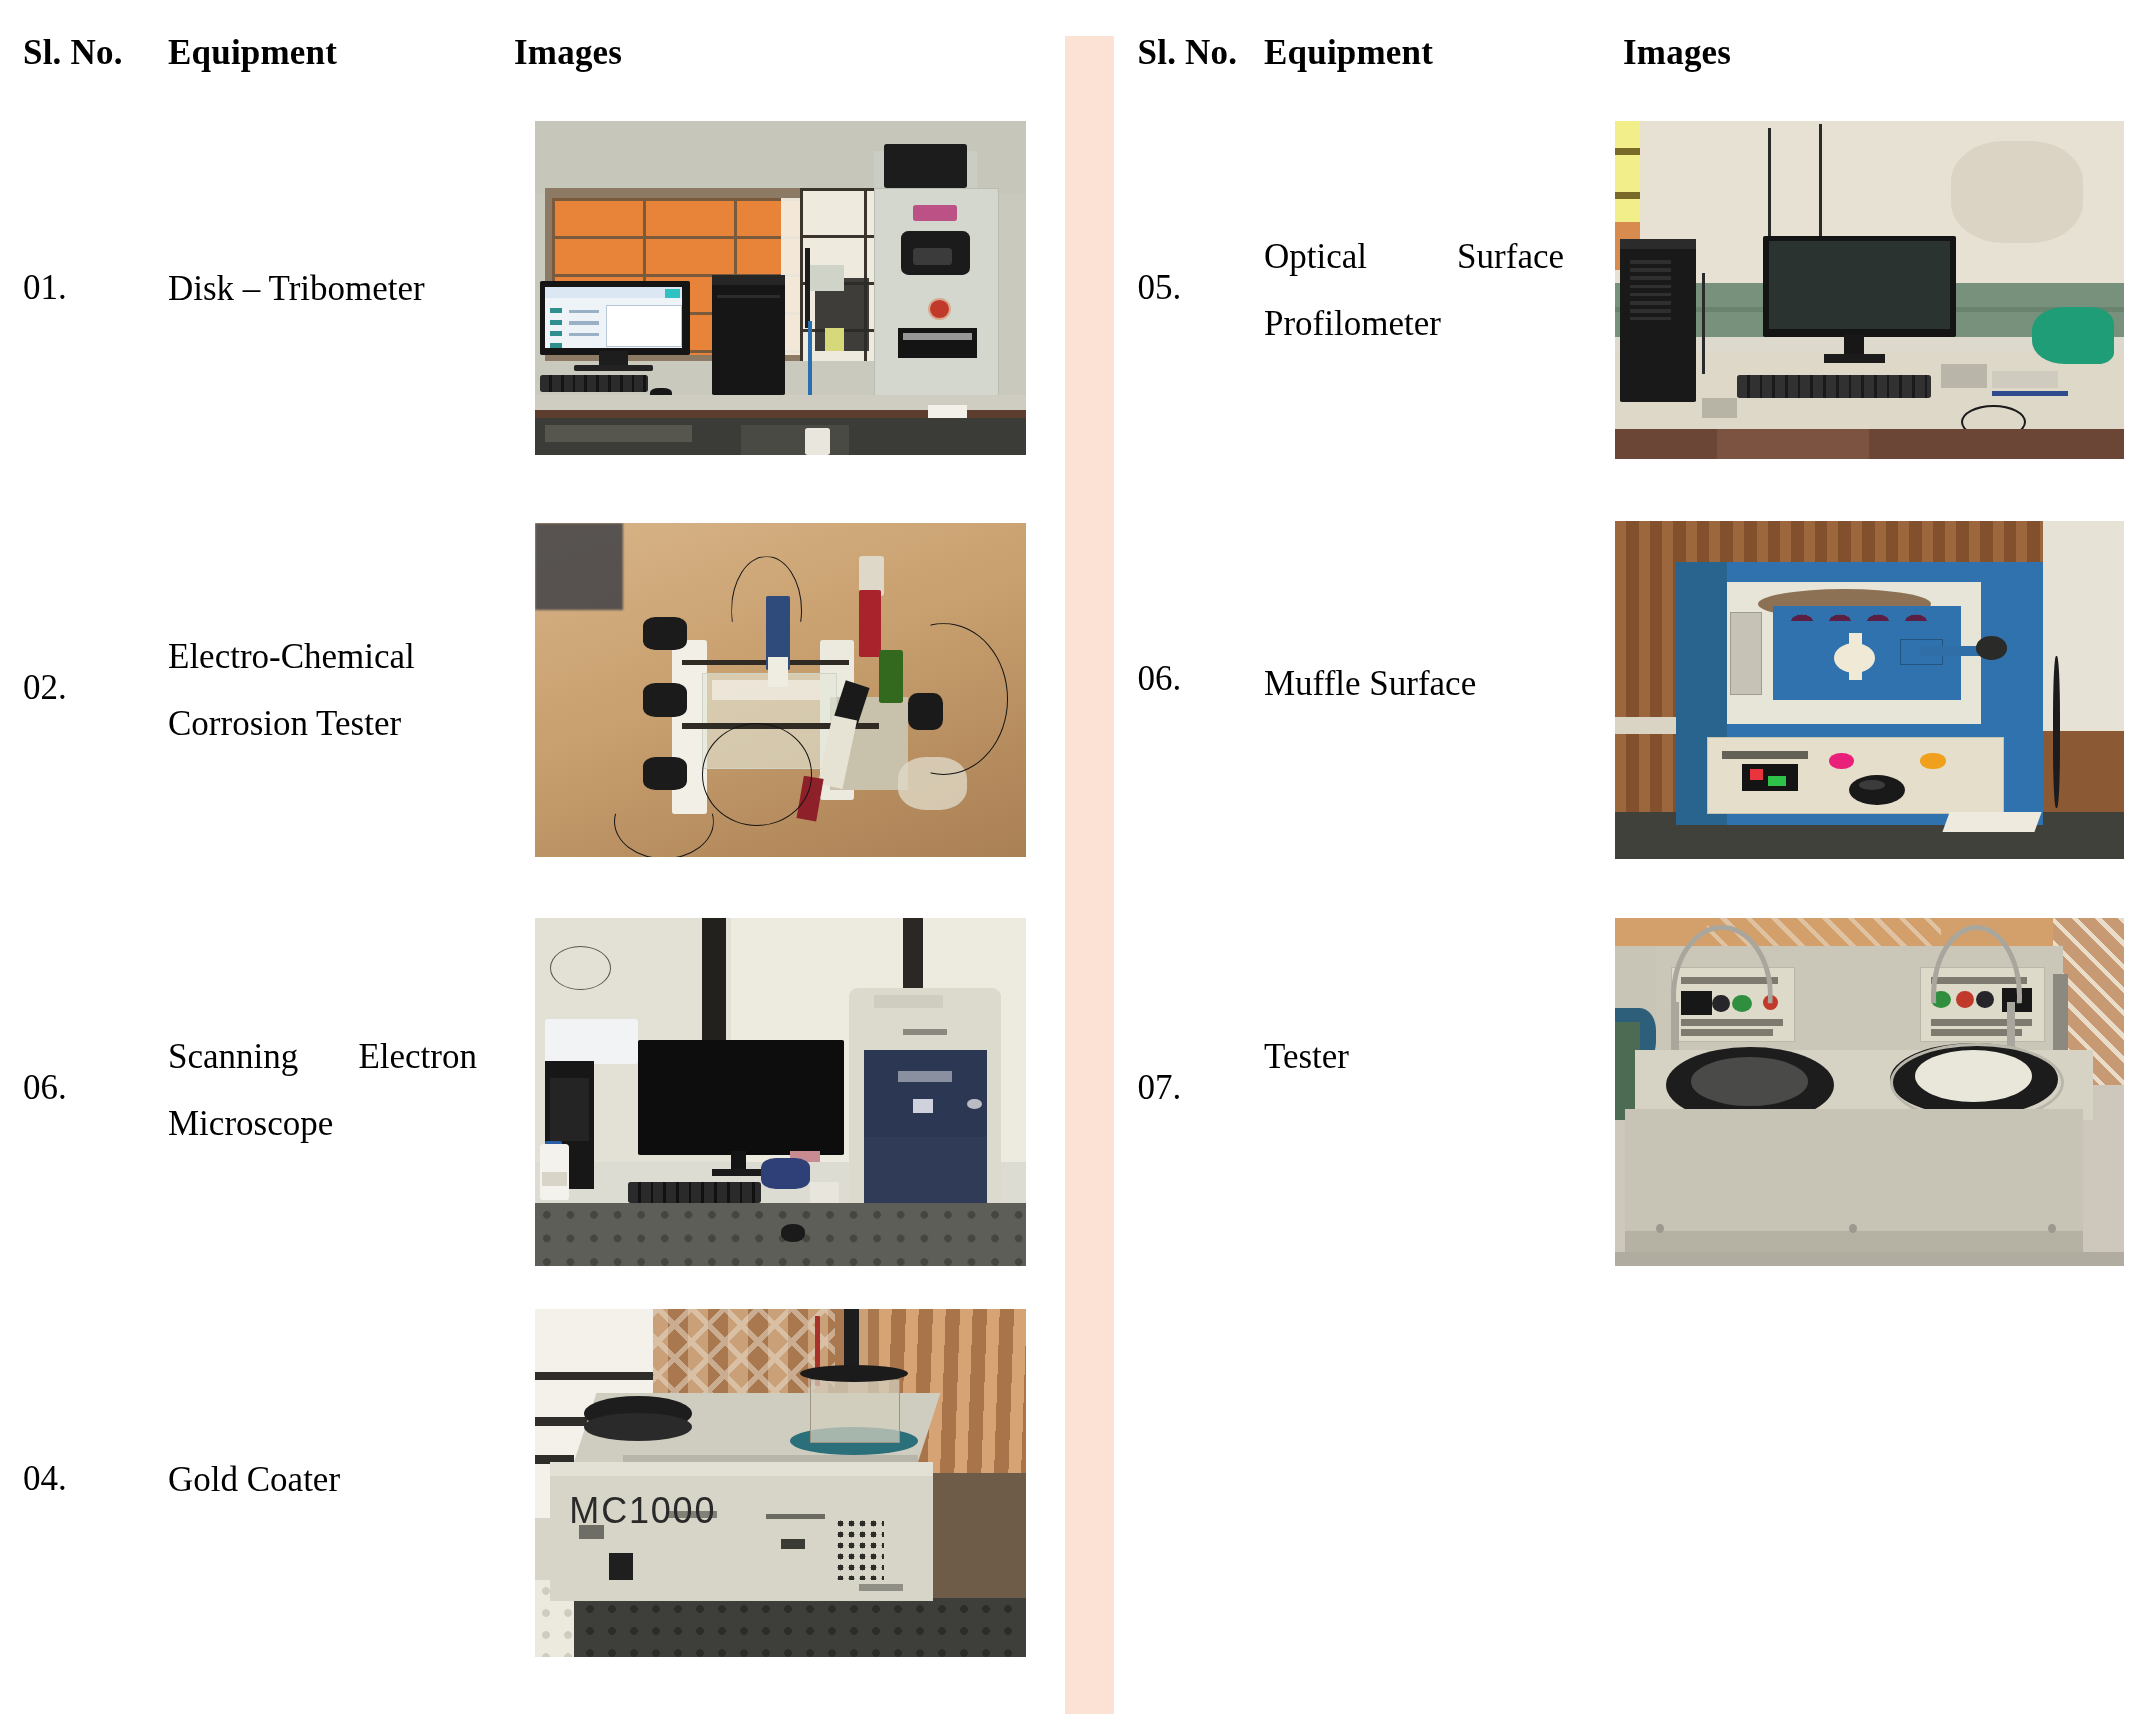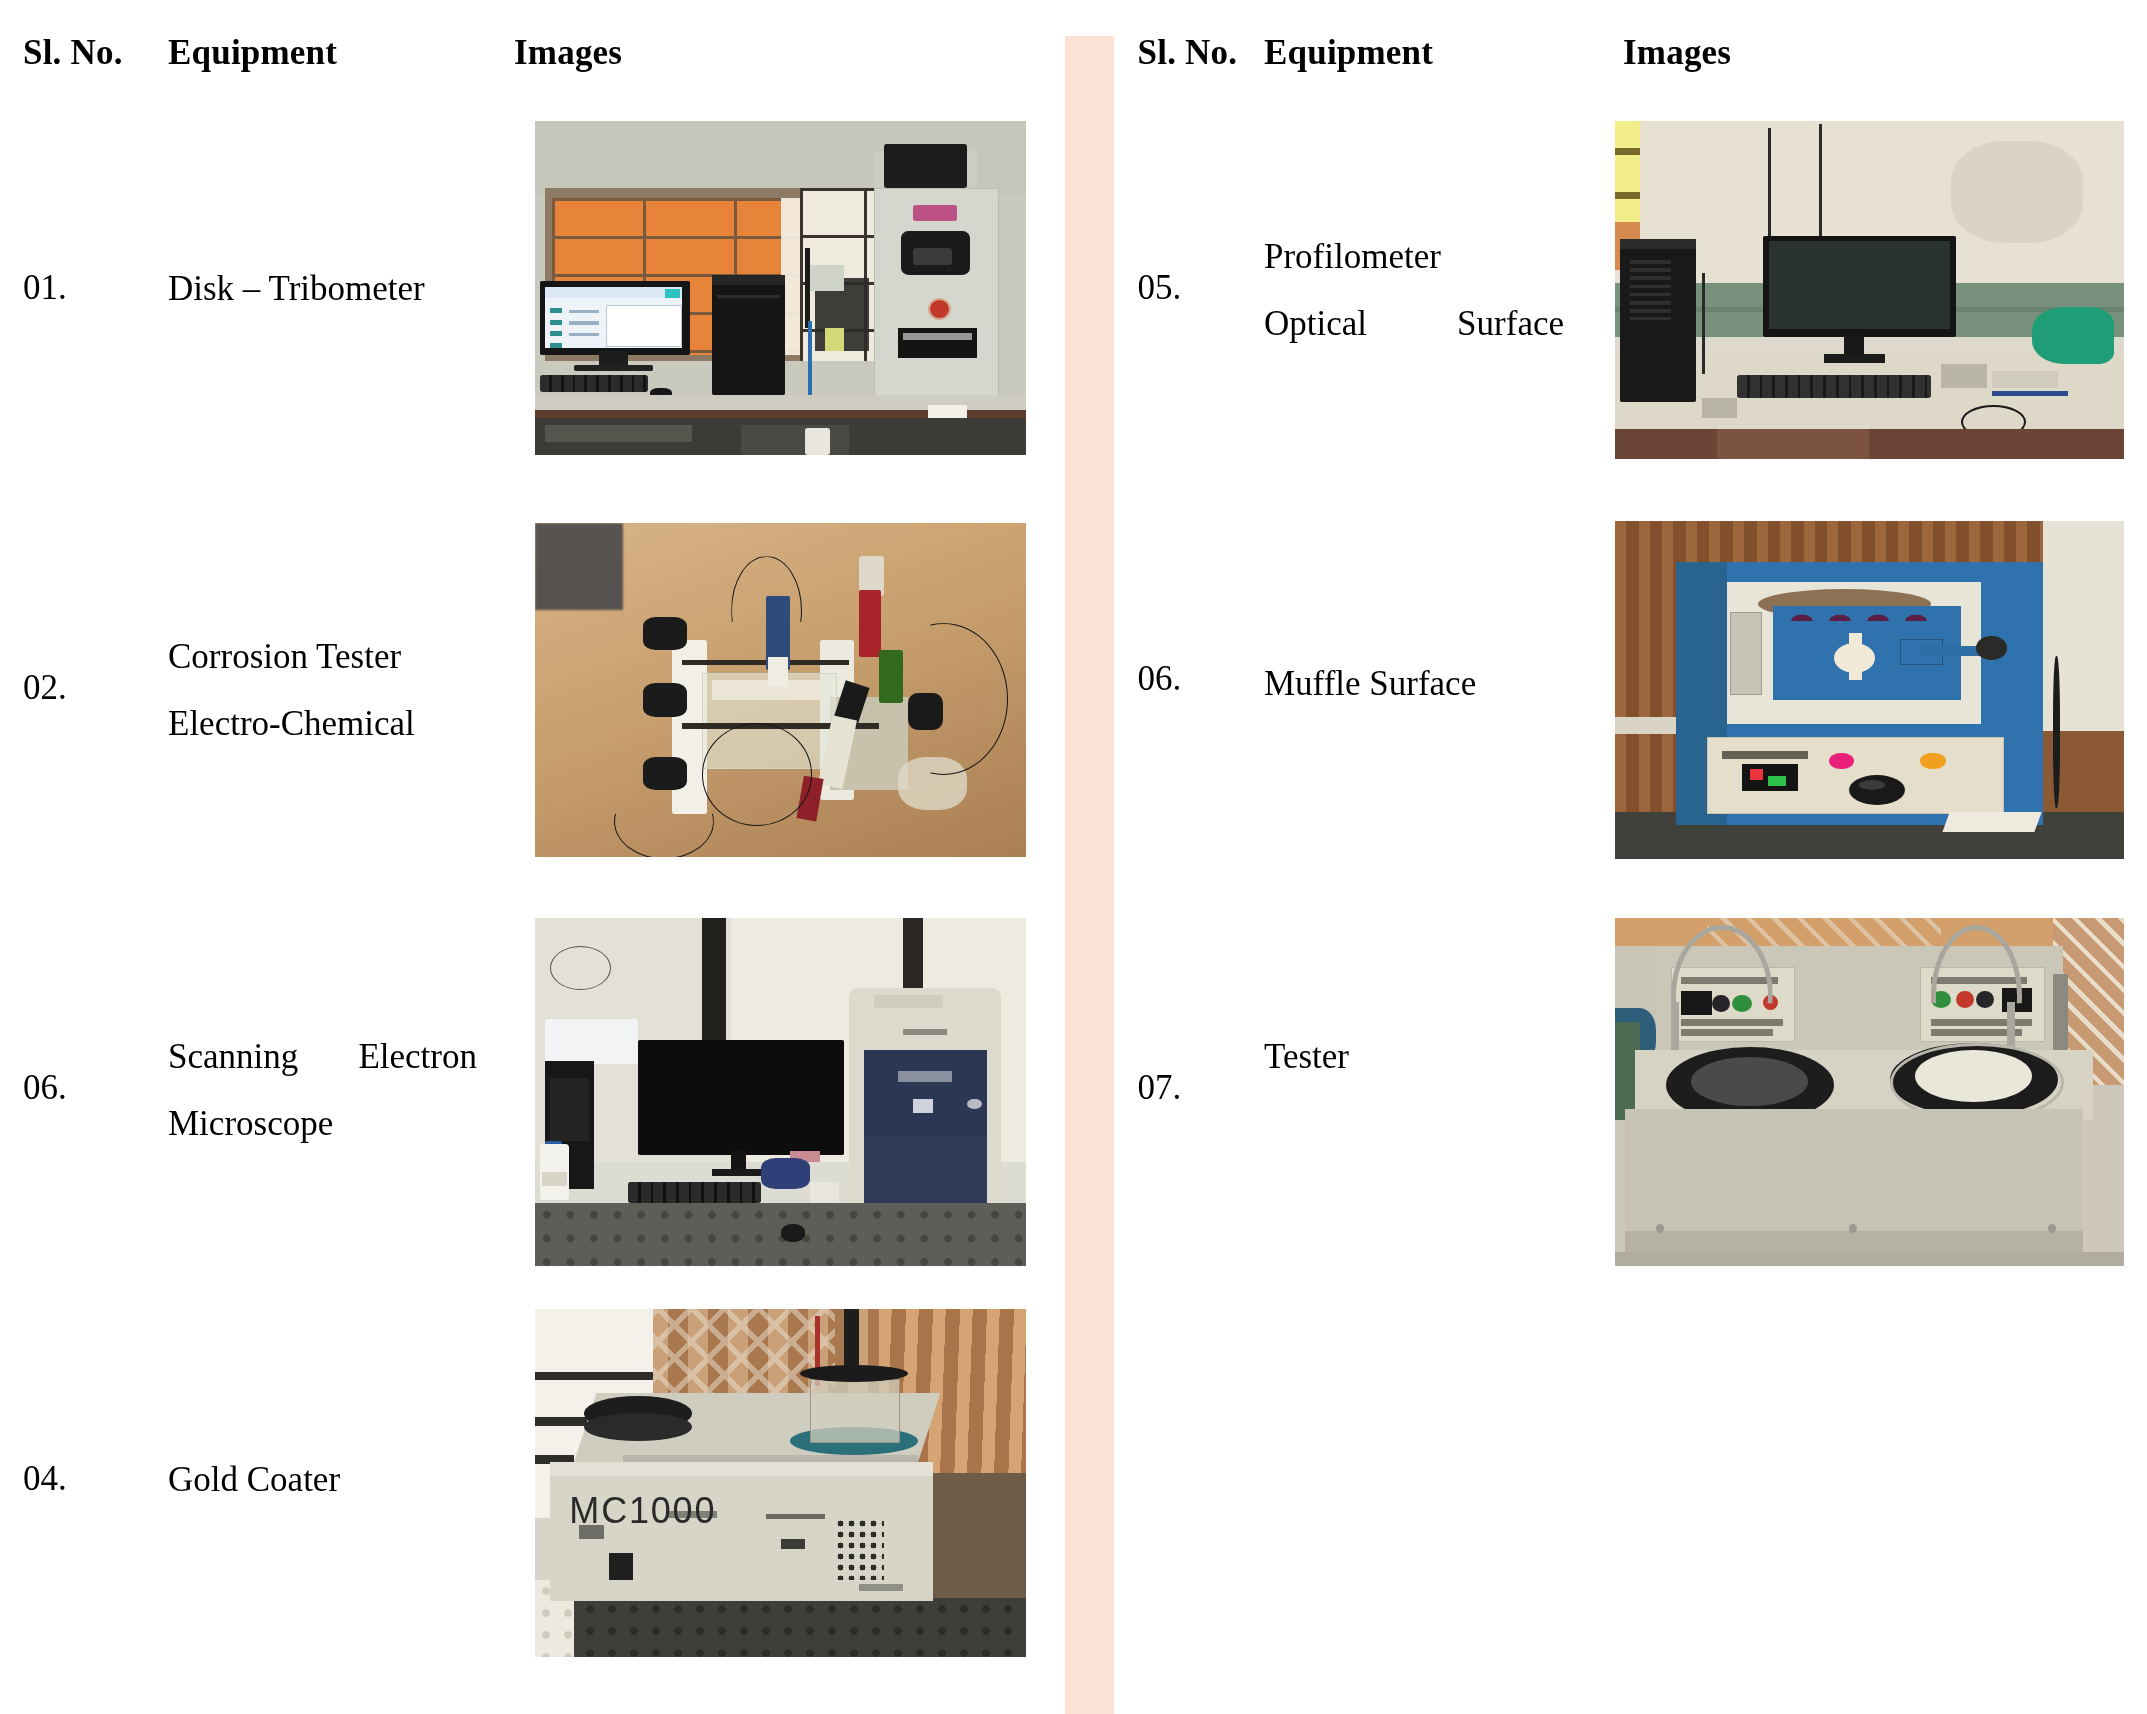--- a/index.html
+++ b/index.html
@@ -366,22 +366,22 @@
         <div class="b under2"></div>
         <div class="b under3"></div>
         <div class="b bottle"></div>
         <div class="b label"></div>
       </div>
     </div>
 
     <div class="row">
       <div class="sl" style="left:23px;top:668px;">02.</div>
       <div class="eq" style="left:168px;top:623px;width:295px;">
+        <span class="ln">Electro-Chemical</span>
         <span class="ln">Corrosion Tester</span>
-        <span class="ln">Electro-Chemical</span>
       </div>
       <div class="photo p2" style="left:535px;top:523px;width:491px;height:334px;">
         <div class="b deskGrad"></div>
         <div class="b blurBox"></div>
         <div class="b plate"></div>
         <div class="b plate2"></div>
         <div class="b base"></div>
         <div class="b cell"></div>
         <div class="b cellShine"></div>
         <div class="b rod1"></div>
@@ -490,24 +490,24 @@
 
   <div class="col col-right">
 
     <div class="hdr hdr-sl">Sl. No.</div>
     <div class="hdr hdr-eq">Equipment</div>
     <div class="hdr hdr-im">Images</div>
 
     <div class="row">
       <div class="sl" style="left:23.6px;top:268px;">05.</div>
       <div class="eq" style="left:150px;top:223px;width:300px;">
-        <span class="ln">Profilometer</span>
         <span class="ln just">
             <span style="display:block;width:100%;text-align:justify;text-align-last:justify;">Optical Surface</span>
           </span>
+        <span class="ln">Profilometer</span>
       </div>
       <div class="photo p5" style="left:501px;top:121px;width:509px;height:338px;">
         <div class="b wall"></div>
         <div class="b wallStain"></div>
         <div class="b dado"></div>
         <div class="b dadoLine"></div>
         <div class="b yellowWin"></div>
         <div class="b yellowBar1"></div>
         <div class="b yellowBar2"></div>
         <div class="b orangeWin"></div>

